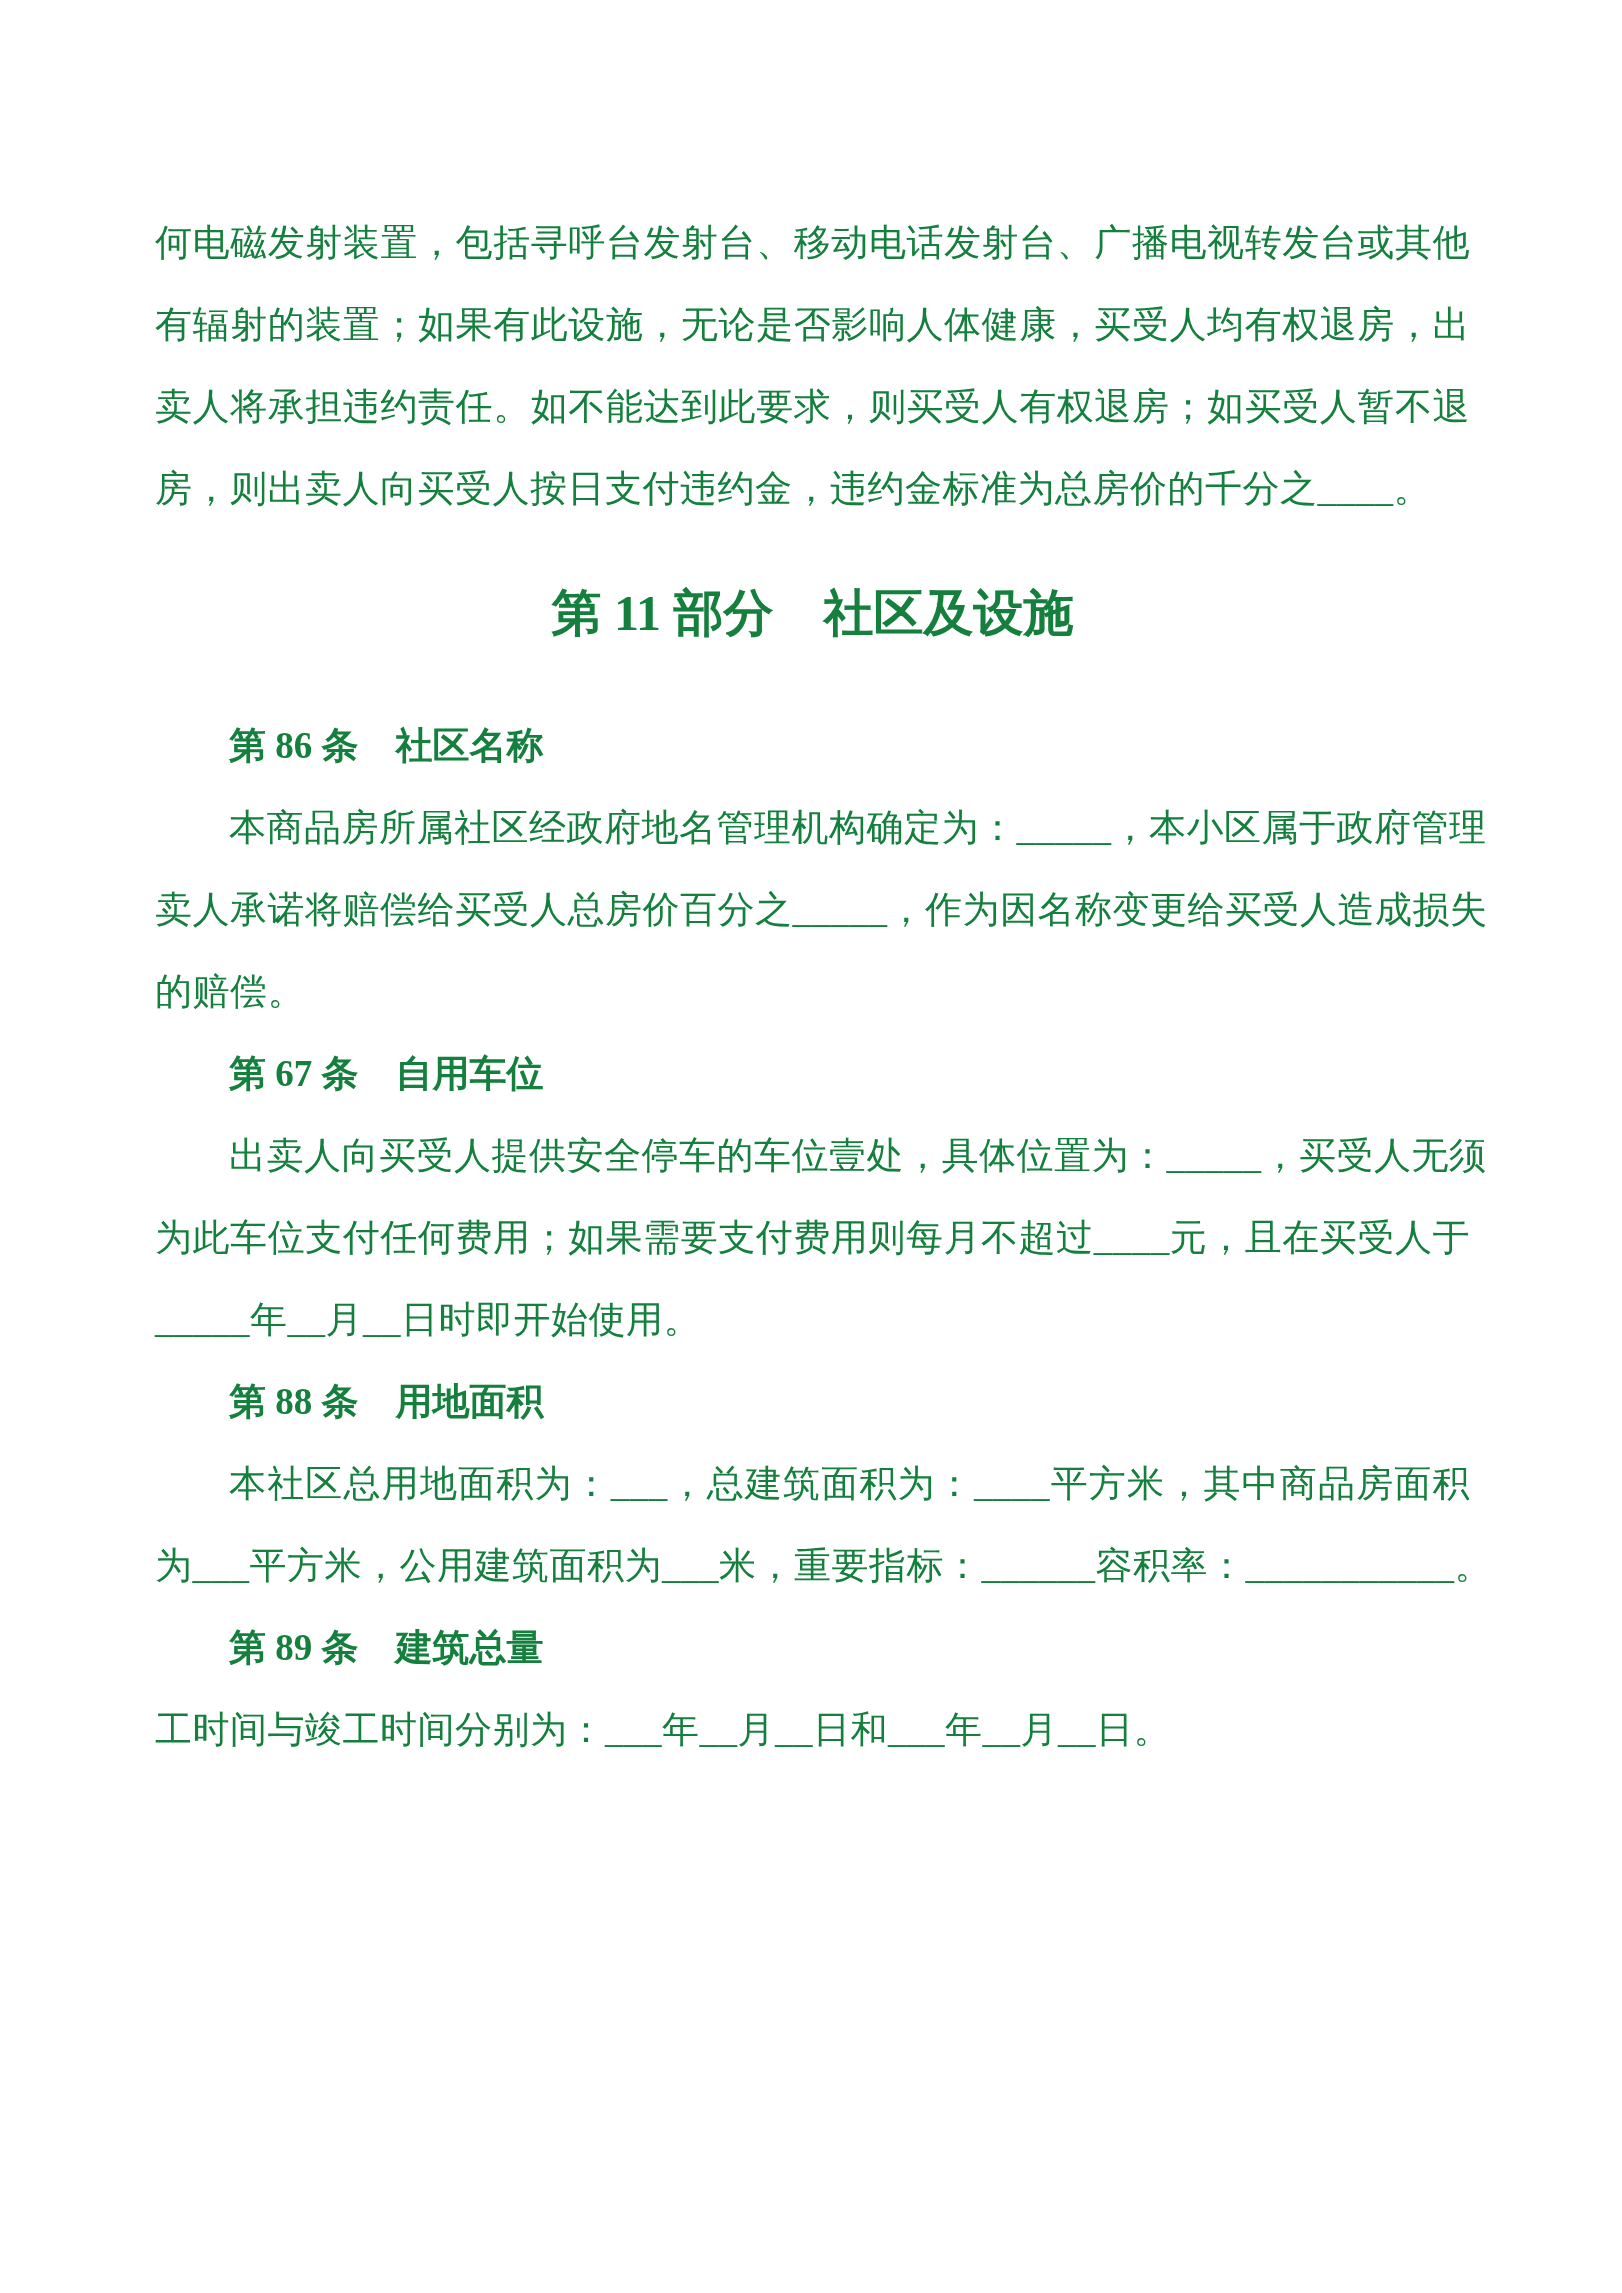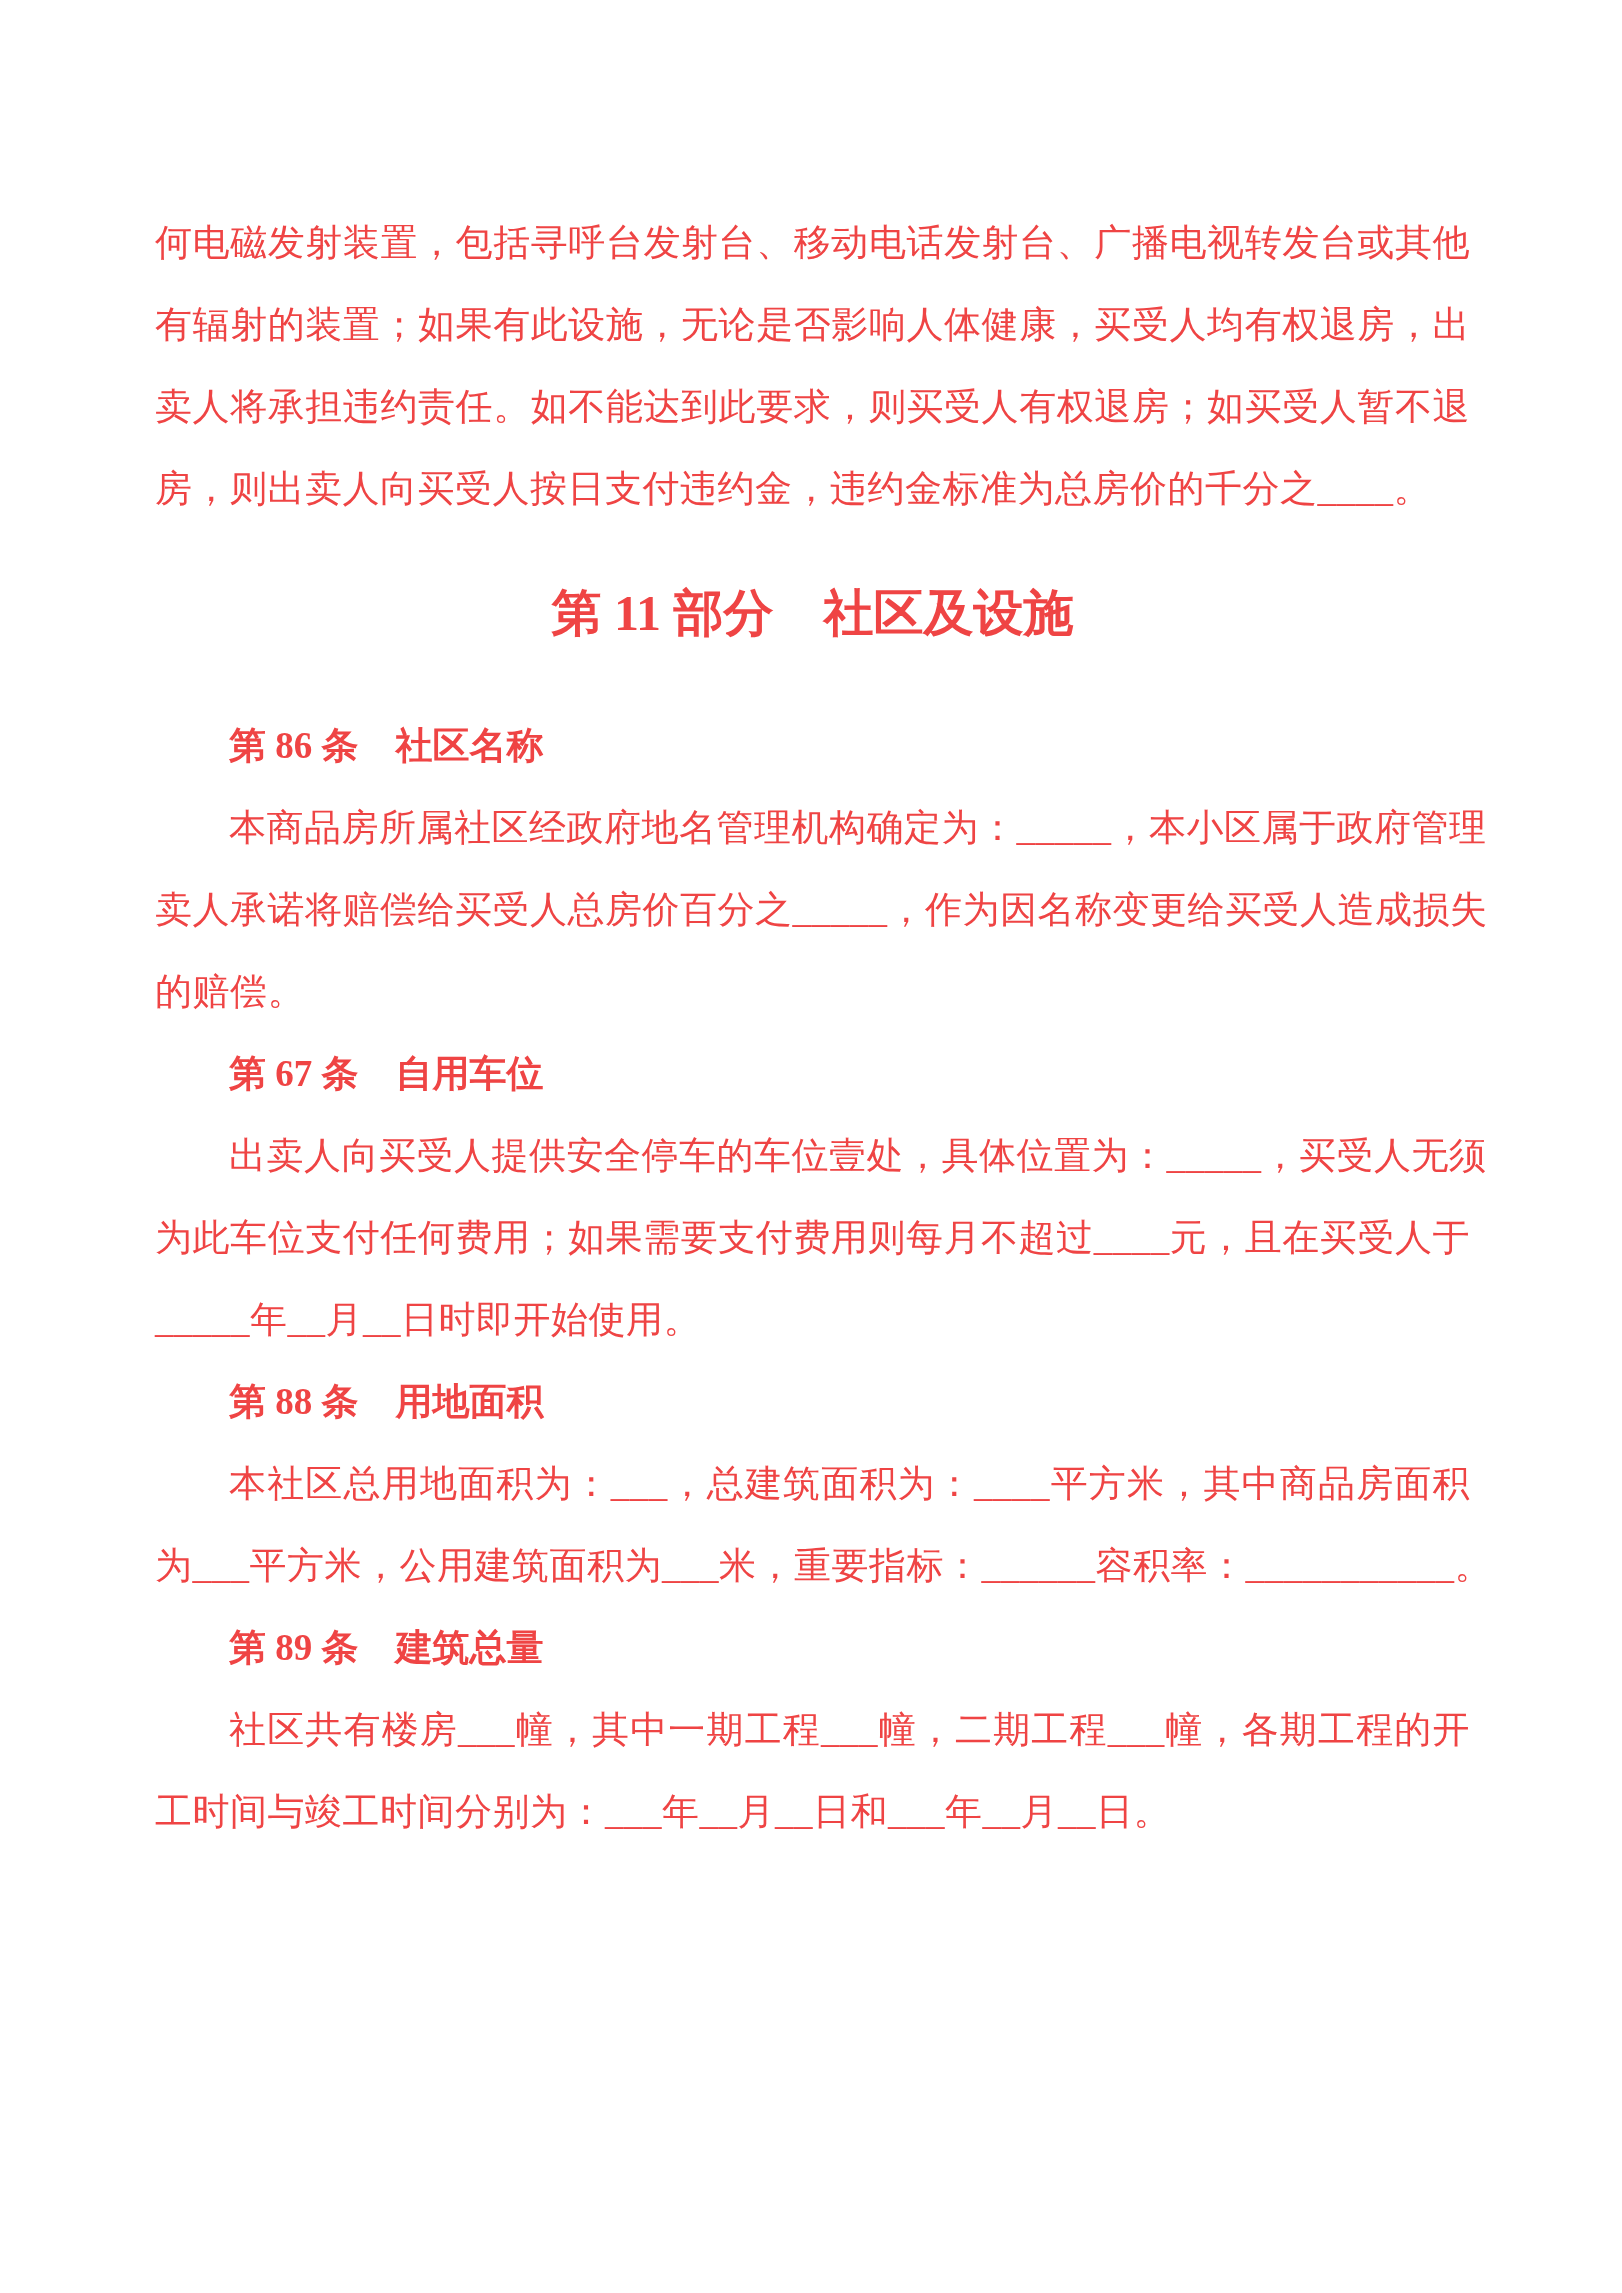--- a/index.html
+++ b/index.html
@@ -7,21 +7,21 @@
     padding: 0;
     background: #ffffff;
   }
   .page {
     position: relative;
     width: 1623px;
     min-height: 2294px;
     background: #ffffff;
     box-sizing: border-box;
     padding: 202px 153px 55px 155px;
-    color: #ef4444;
+    color: #15803d;
     font-family: "Liberation Serif", "DejaVu Serif", serif;
     font-size: 37px;
     line-height: 82px;
   }
   .para {
     margin: 0;
     padding: 0;
   }
   .ln {
     display: block;
@@ -80,18 +80,17 @@
   </p>
 
   <div class="sec-h ind">第 88 条　用地面积</div>
   <p class="para">
     <span class="ln ind">本社区总用地面积为：___，总建筑面积为：____平方米，其中商品房面积</span>
     <span class="ln ln-last">为___平方米，公用建筑面积为___米，重要指标：______容积率：___________。</span>
   </p>
 
   <div class="sec-h ind">第 89 条　建筑总量</div>
   <p class="para">
-    <span class="ln ind">社区共有楼房___幢，其中一期工程___幢，二期工程___幢，各期工程的开</span>
     <span class="ln ln-last">工时间与竣工时间分别为：___年__月__日和___年__月__日。</span>
   </p>
 
 </div>
 
 
 </body></html>

